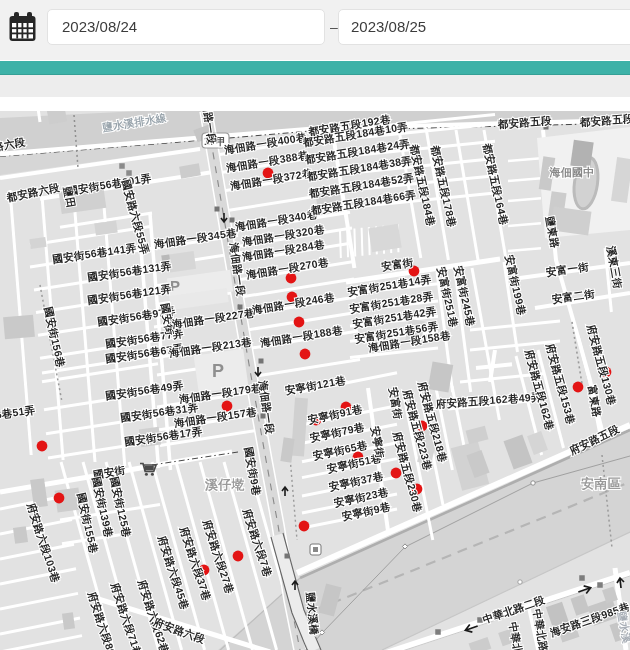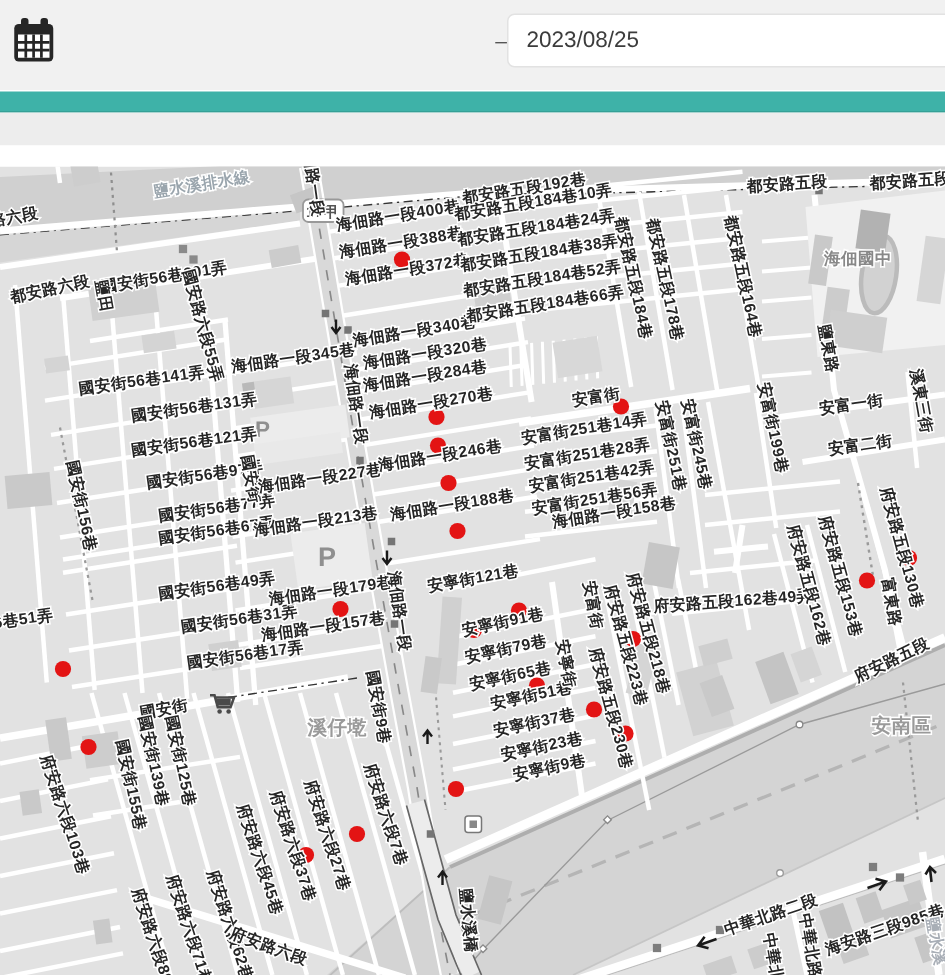--- a/index.html
+++ b/index.html
@@ -21,20 +21,21 @@
 <rect x="0.5" y="4" width="26" height="25" rx="3" fill="#262626"></rect>
 <rect x="3" y="11" width="21" height="15.5" fill="#ffffff"></rect>
 <g stroke="#262626" stroke-width="1.8">
 <line x1="8.2" y1="11" x2="8.2" y2="26.5"></line>
         <line x1="13.4" y1="11" x2="13.4" y2="26.5"></line>
         <line x1="18.6" y1="11" x2="18.6" y2="26.5"></line>
 <line x1="3" y1="16.2" x2="24" y2="16.2"></line>
         <line x1="3" y1="21.4" x2="24" y2="21.4"></line>
 </g>
 </svg>
+<div class="inp" style="left:47px;width:278px;">2023/08/24</div>
 <div class="dash">–</div>
 <div class="inp" style="left:338px;width:324px;padding-left:12px;">2023/08/25</div>
 </div>
 <div class="teal"></div>
 <div class="strip1"></div>
 <div class="strip2"></div>
 <svg class="map" width="630" height="539" viewBox="0 111 630 539">
 <rect x="0" y="111" width="630" height="539" fill="#e2e2e2"></rect>
 <polygon points="0,118 160,110 310,108 630,104 630,121 310,128 160,140 0,153" fill="#d0d0d0"></polygon>
 <path d="M0,154 L160,141 L310,129 L630,120" stroke="#ffffff" stroke-width="4.5" fill="none"></path>

